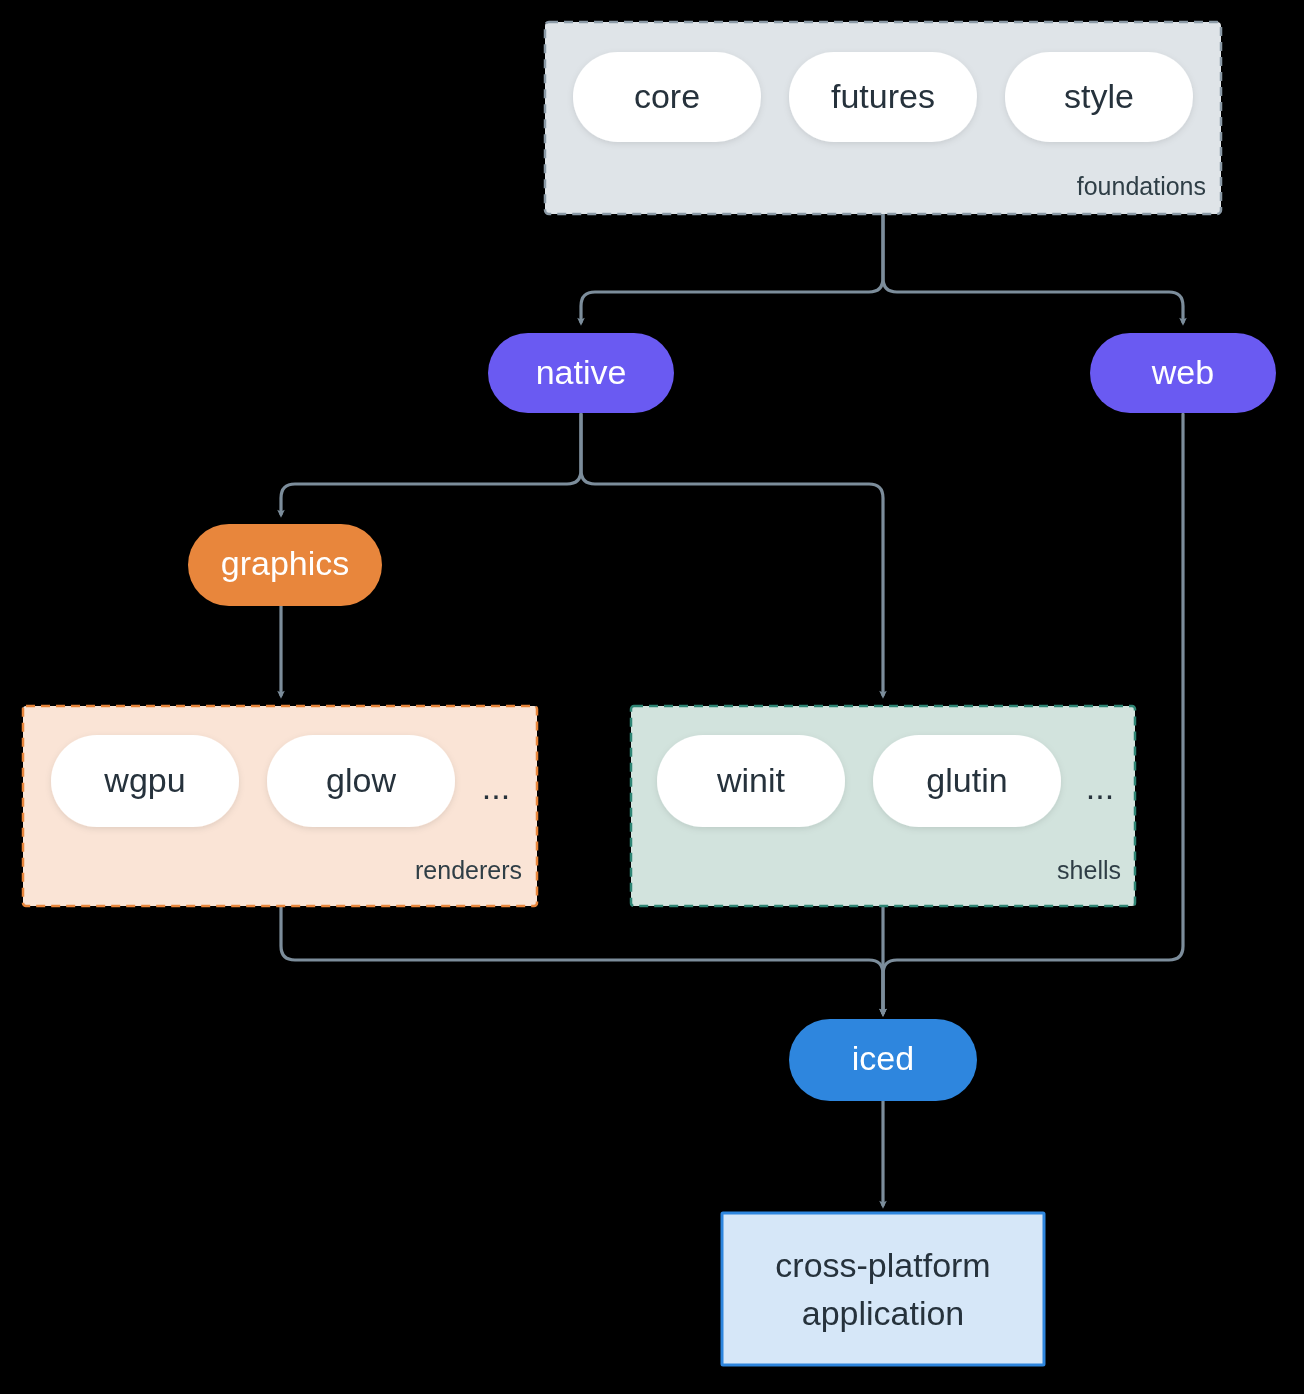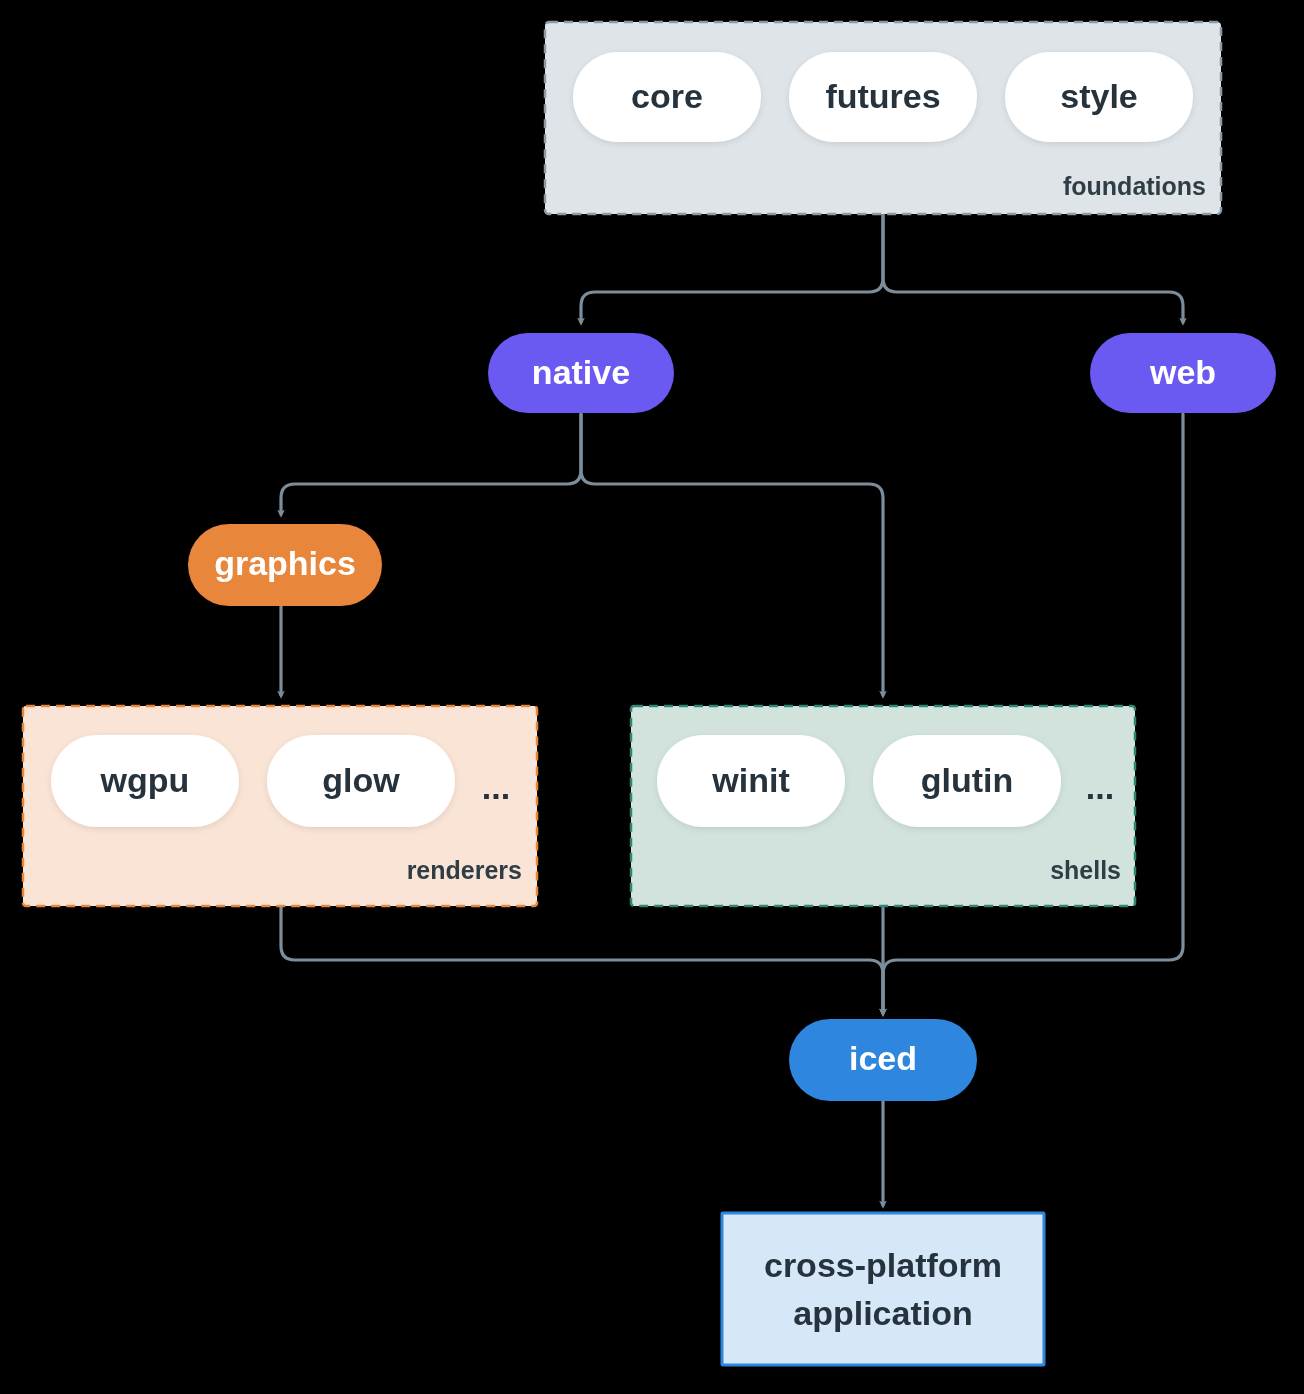--- a/index.html
+++ b/index.html
@@ -11,21 +11,20 @@
   body {
     width: 1304px;
     height: 1394px;
     overflow: hidden;
     font-family: "Liberation Sans", sans-serif;
   }
   #diagram-root {
     position: relative;
     width: 1304px;
     height: 1394px;
-    font-weight: bold;
   }
   svg.diagram {
     display: block;
     width: 1304px;
     height: 1394px;
   }
   text {
     font-family: "Liberation Sans", sans-serif;
     dominant-baseline: middle;
   }

